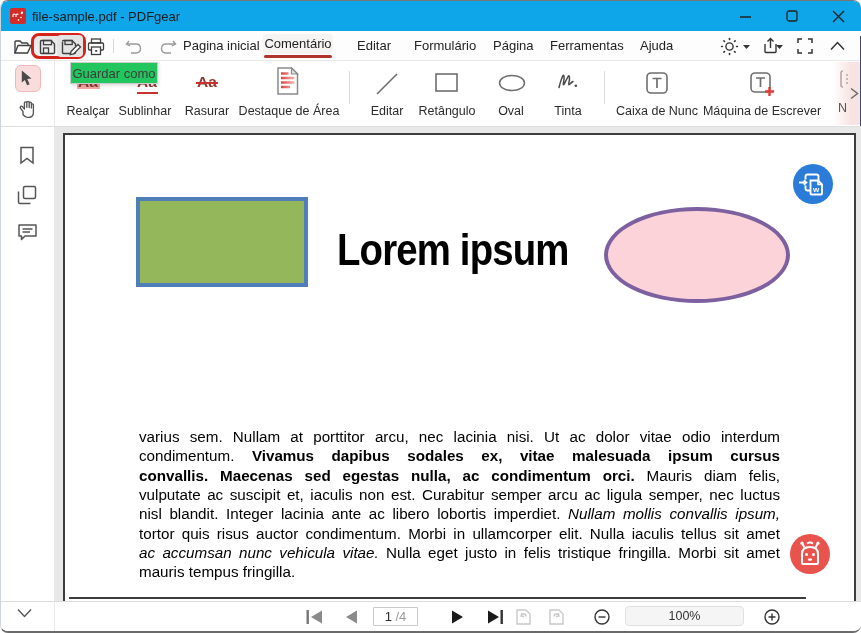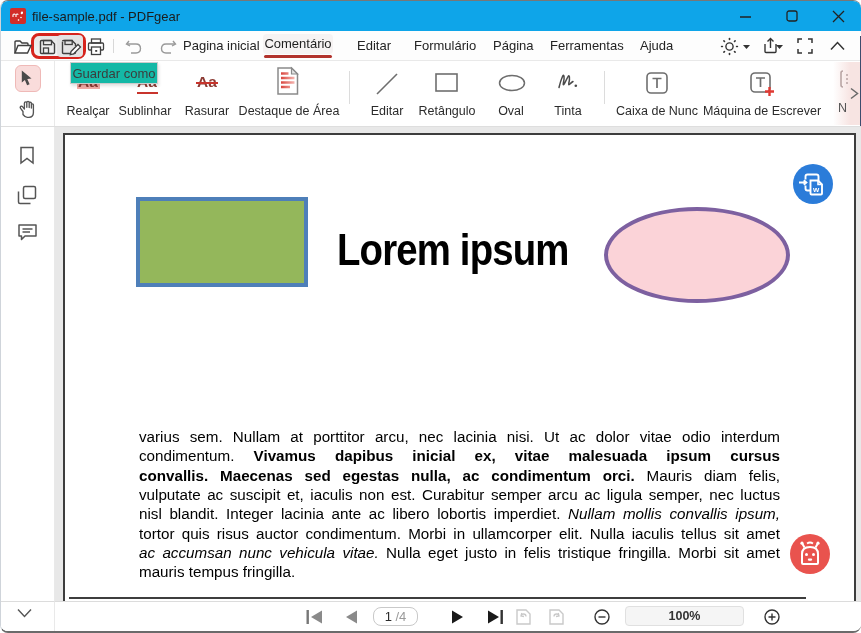--- a/index.html
+++ b/index.html
@@ -17,21 +17,21 @@
 
 #menubar { position:absolute; left:0; top:30px; width:861px; height:30px; background:#fdfdfd; border-bottom:1px solid #e9e9e9; }
 .menuitem { position:absolute; top:37px; font-size:13px; color:#242424; }
 #tab-com { position:absolute; left:262px; top:33px; width:70px; height:20px; background:#f6f3f3; border-radius:4px; text-align:center; font-size:13px; color:#1f1f1f; line-height:20px; }
 #tab-underline { position:absolute; left:263px; top:54px; width:68px; height:3px; background:#b2322c; border-radius:2px; }
 
 #redbox { position:absolute; left:30px; top:32px; width:55px; height:26px; border:3.5px solid #d6241d; border-radius:8px; background:linear-gradient(#e7e7e7,#f3f3f3); z-index:5; }
 #saveas-bg { position:absolute; left:56px; top:34px; width:26px; height:22px; background:#e4e4e4; border-radius:4px; z-index:6; }
 .qicon { position:absolute; z-index:7; }
 
-#tooltip { position:absolute; left:69px; top:61px; width:88px; height:22px; background:#14b8a6; border:1px solid #cccccc; box-shadow:1px 2px 3px rgba(0,0,0,0.12); font-size:13px; color:#3c3c3c; text-align:center; line-height:21px; z-index:50; }
+#tooltip { position:absolute; left:69px; top:61px; width:88px; height:22px; background:#22c55e; border:1px solid #cccccc; box-shadow:1px 2px 3px rgba(0,0,0,0.12); font-size:13px; color:#3c3c3c; text-align:center; line-height:21px; z-index:50; }
 
 #toolbar { position:absolute; left:54px; top:60px; width:807px; height:65px; background:#fff; }
 #tbline { position:absolute; left:0; top:125px; width:861px; height:1.2px; background:#dedede; z-index:4; }
 .tool { position:absolute; top:60px; text-align:center; }
 .tool .lbl { position:absolute; top:43px; width:200px; left:50%; margin-left:-100px; font-size:12.5px; color:#2b2b2b; text-align:center; }
 .tsep { position:absolute; top:70px; width:1px; height:33px; background:#dcdcdc; }
 
 #sidebar { position:absolute; left:0; top:60px; width:54px; height:570px; background:#fff; border-right:1px solid #e9e9e9; }
 #arrowbox { position:absolute; left:14px; top:64px; width:26px; height:27px; background:#f9dcdb; border:1px solid #efb9b7; border-radius:6px; }
 
@@ -41,22 +41,22 @@
 #greenrect { position:absolute; left:81px; top:71px; width:172px; height:90px; background:#94b75b; border:4px solid #4e7fb9; }
 #bigheading { position:absolute; left:282px; top:98px; font-size:45px; font-weight:bold; color:#000; letter-spacing:-1px; white-space:nowrap; transform:scaleX(0.853); transform-origin:left; }
 #ellipse { position:absolute; left:549px; top:81px; width:186px; height:96px; background:#fbd3d8; border:4px solid #7d60a0; border-radius:50%; }
 #subheading { position:absolute; left:84px; top:202.5px; width:680px; font-size:23px; font-weight:bold; color:#000; line-height:28px; text-indent:22px; }
 #bodytext { position:absolute; left:84px; top:301px; width:641px; font-size:15.2px; color:#000; line-height:19.34px; }
 #bodytext .jl { text-align:justify; text-align-last:justify; white-space:normal; }
 #docline { position:absolute; left:14px; top:471px; width:737px; height:2px; background:#3d3d3d; }
 
 #bottombar { position:absolute; left:54px; top:600px; width:807px; height:30px; background:#fff; border-top:1px solid #dcdcdc; }
 #sbbottom { position:absolute; left:0; top:600px; width:54px; height:30px; background:#fff; border-top:1px solid #dcdcdc; border-right:1px solid #e9e9e9;}
-#pagebox { position:absolute; left:372px; top:606px; width:45px; height:19px; border:1px solid #c9c9c9; border-radius:8px; font-size:13px; text-align:center; line-height:18px; color:#2b2b2b; background:#fff;}
-#zoombox { position:absolute; left:624px; top:605px; width:119px; height:20px; border:1px solid #e0e0e0; border-radius:4px; background:#f5f5f5; font-size:12.5px; text-align:center; line-height:19px; color:#333;font-weight:bold; }
+#pagebox { position:absolute; left:372px; top:606px; width:45px; height:19px; border:1px solid #c9c9c9; border-radius:1px; font-size:13px; text-align:center; line-height:18px; color:#2b2b2b; background:#fff;}
+#zoombox { position:absolute; left:624px; top:605px; width:119px; height:20px; border:1px solid #e0e0e0; border-radius:4px; background:#f5f5f5; font-size:12.5px; text-align:center; line-height:19px; color:#333; }
 </style>
 </head>
 <body>
 <div id="frame">
 
   <div id="titlebar">
     <div id="logo"></div>
     <svg class="abs" style="left:9px;top:7px" width="16" height="16" viewBox="0 0 16 16">
       <path d="M3 9 L3 6.5 M3 6.5 Q4.5 5.5 5.2 6.8 M6 9 L6 6.5 M6 6.5 Q7.5 5.5 8.2 6.8" stroke="#fff" stroke-width="1.1" fill="none"></path>
       <path d="M11.5 3.5 Q13.5 3 13 5 Q12.5 7 11 6 Q10 5.2 11.5 3.5 Z" fill="#fff"></path>
@@ -273,21 +273,21 @@
       <path d="M1 1.5 L7.5 8.5 L14 1.5" fill="none" stroke="#555" stroke-width="1.4"></path>
     </svg>
 
   <div id="docarea">
     <div id="page"></div>
     <div id="greenrect"></div>
     <div id="bigheading">Lorem ipsum</div>
     <div id="ellipse"></div>
     <div id="bodytext">
       <div class="jl">varius sem. Nullam at porttitor arcu, nec lacinia nisi. Ut ac dolor vitae odio interdum</div>
-      <div class="jl">condimentum. <b>Vivamus dapibus inicial ex, vitae malesuada ipsum cursus</b></div>
+      <div class="jl">condimentum. <b>Vivamus dapibus sodales ex, vitae malesuada ipsum cursus</b></div>
       <div class="jl"><b>convallis. Maecenas sed egestas nulla, ac condimentum orci.</b> Mauris diam felis,</div>
       <div class="jl">vulputate ac suscipit et, iaculis non est. Curabitur semper arcu ac ligula semper, nec luctus</div>
       <div class="jl">nisl blandit. Integer lacinia ante ac libero lobortis imperdiet. <i>Nullam mollis convallis ipsum,</i></div>
       <div class="jl">tortor quis risus auctor condimentum. Morbi in ullamcorper elit. Nulla iaculis tellus sit amet</div>
       <div class="jl"><i>ac accumsan nunc vehicula vitae.</i> Nulla eget justo in felis tristique fringilla. Morbi sit amet</div>
       <div>mauris tempus fringilla.</div>
     </div>
     <div id="docline"></div>
 
     <svg class="abs" style="left:738px;top:38px" width="40" height="40" viewBox="0 0 40 40">

